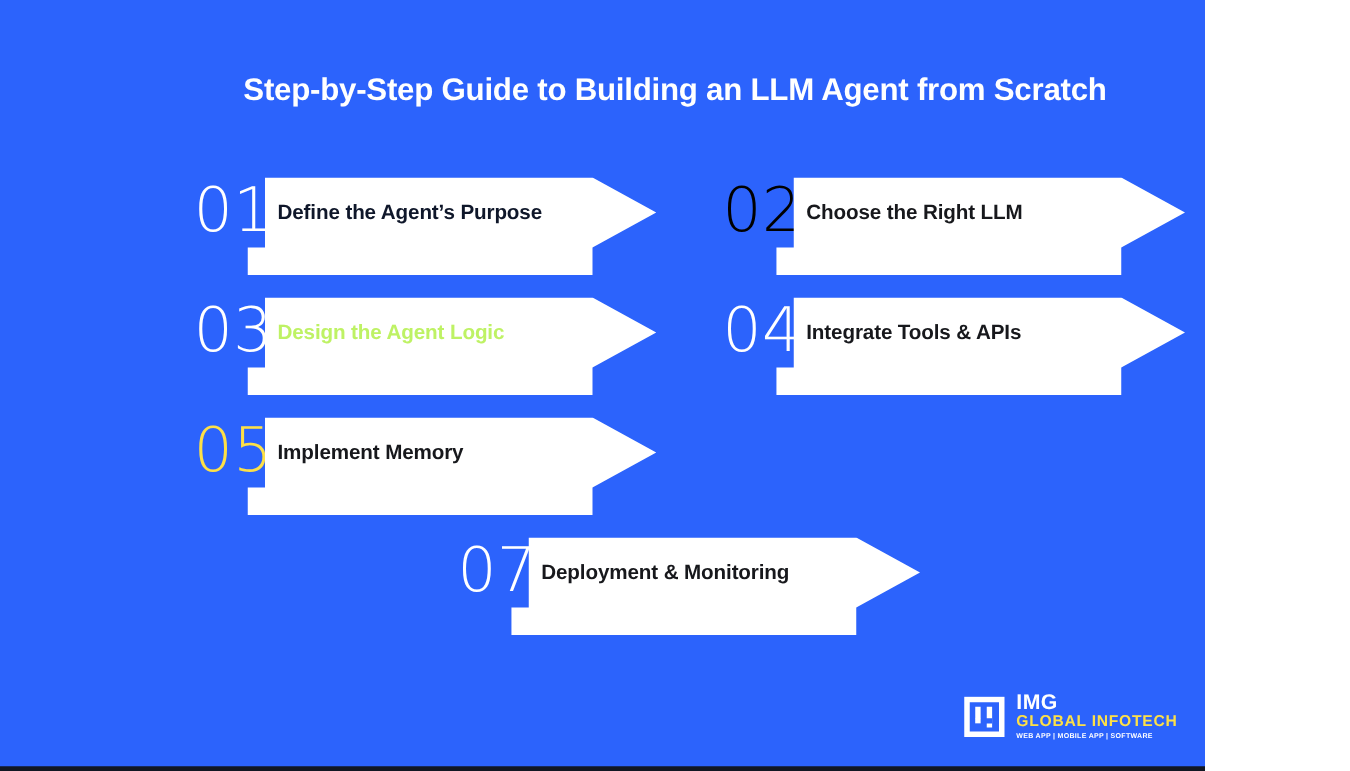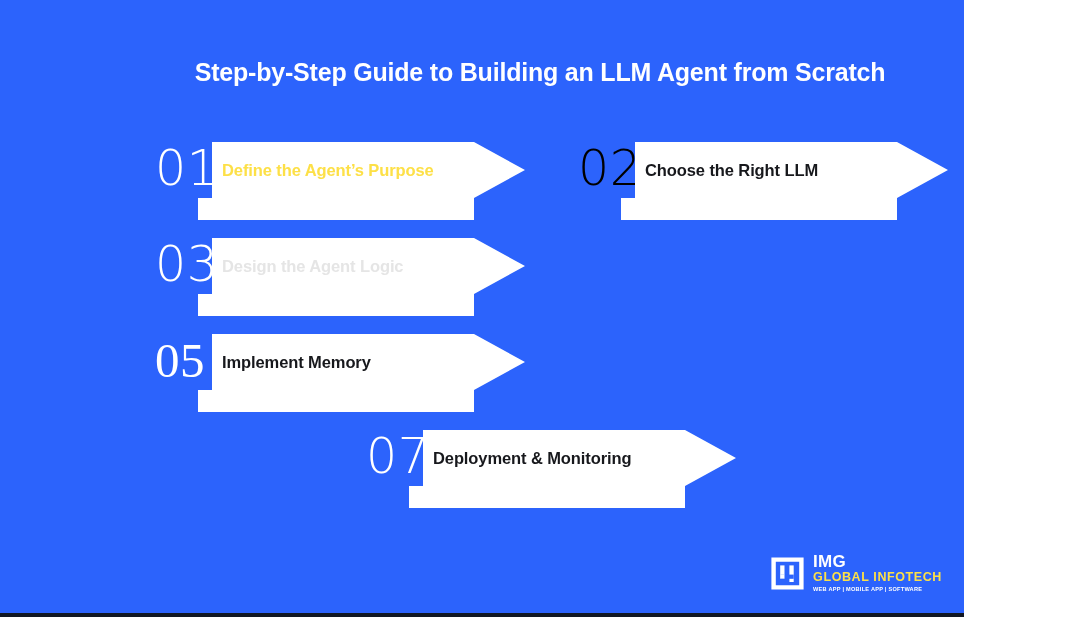--- a/index.html
+++ b/index.html
@@ -145,43 +145,52 @@
 
   <h1 id="title" style="color: rgb(255, 255, 255);">Step-by-Step Guide to Building an LLM Agent from Scratch</h1>
 
   <div id="steps">
       <div class="step" style="left: 155px; top: 142px;">
         <div class="step-num" style="color: rgb(255, 255, 255);">01</div>
         <div class="banner" style="width: 327px; left: 43px;">
           <svg class="banner-shape" viewBox="-14 0 327 78" preserveAspectRatio="none">
             <path d="M -14 56 L 0 56 L 0 0 L 262 0 L 313 28 L 262 56 L 262 78 L -14 78 Z" fill="#FFFFFF"></path>
           </svg>
-          <div class="step-label" style="color: #fde047;">Define the Agent’s Purpose</div>
+          <div class="step-label" style="color: #0f172a;">Define the Agent’s Purpose</div>
         </div>
       </div>
       <div class="step" style="left: 578px; top: 142px;">
         <div class="step-num" style="color: #000000;">02</div>
         <div class="banner" style="width: 327px; left: 43px;">
           <svg class="banner-shape" viewBox="-14 0 327 78" preserveAspectRatio="none">
             <path d="M -14 56 L 0 56 L 0 0 L 262 0 L 313 28 L 262 56 L 262 78 L -14 78 Z" fill="#FFFFFF"></path>
           </svg>
           <div class="step-label" style="color: rgb(23, 24, 28);">Choose the Right LLM</div>
         </div>
       </div>
       <div class="step" style="left: 155px; top: 238px;">
         <div class="step-num" style="color: rgb(255, 255, 255);">03</div>
         <div class="banner" style="width: 327px; left: 43px;">
           <svg class="banner-shape" viewBox="-14 0 327 78" preserveAspectRatio="none">
             <path d="M -14 56 L 0 56 L 0 0 L 262 0 L 313 28 L 262 56 L 262 78 L -14 78 Z" fill="#FFFFFF"></path>
           </svg>
-          <div class="step-label" style="color: #e5e5e5; text-align: right;">Design the Agent Logic</div>
+          <div class="step-label" style="color: #bef264; text-align: right;">Design the Agent Logic</div>
+        </div>
+      </div>
+      <div class="step" style="left: 578px; top: 238px;">
+        <div class="step-num" style="color: rgb(255, 255, 255);">04</div>
+        <div class="banner" style="width: 327px; left: 43px;">
+          <svg class="banner-shape" viewBox="-14 0 327 78" preserveAspectRatio="none">
+            <path d="M -14 56 L 0 56 L 0 0 L 262 0 L 313 28 L 262 56 L 262 78 L -14 78 Z" fill="#FFFFFF"></path>
+          </svg>
+          <div class="step-label" style="color: rgb(23, 24, 28);">Integrate Tools &amp; APIs</div>
         </div>
       </div>
       <div class="step" style="left: 155px; top: 334px;">
-        <div class="step-num" style="color: #ffffff; font-family: Liberation Serif, serif;">05</div>
+        <div class="step-num" style="color: #fde047;">05</div>
         <div class="banner" style="width: 327px; left: 43px;">
           <svg class="banner-shape" viewBox="-14 0 327 78" preserveAspectRatio="none">
             <path d="M -14 56 L 0 56 L 0 0 L 262 0 L 313 28 L 262 56 L 262 78 L -14 78 Z" fill="#FFFFFF"></path>
           </svg>
           <div class="step-label" style="color: rgb(23, 24, 28);">Implement Memory</div>
         </div>
       </div>
       <div class="step" style="left: 366px; top: 430px;">
         <div class="step-num" style="color: rgb(255, 255, 255);">07</div>
         <div class="banner" style="width: 327px; left: 43px;">

